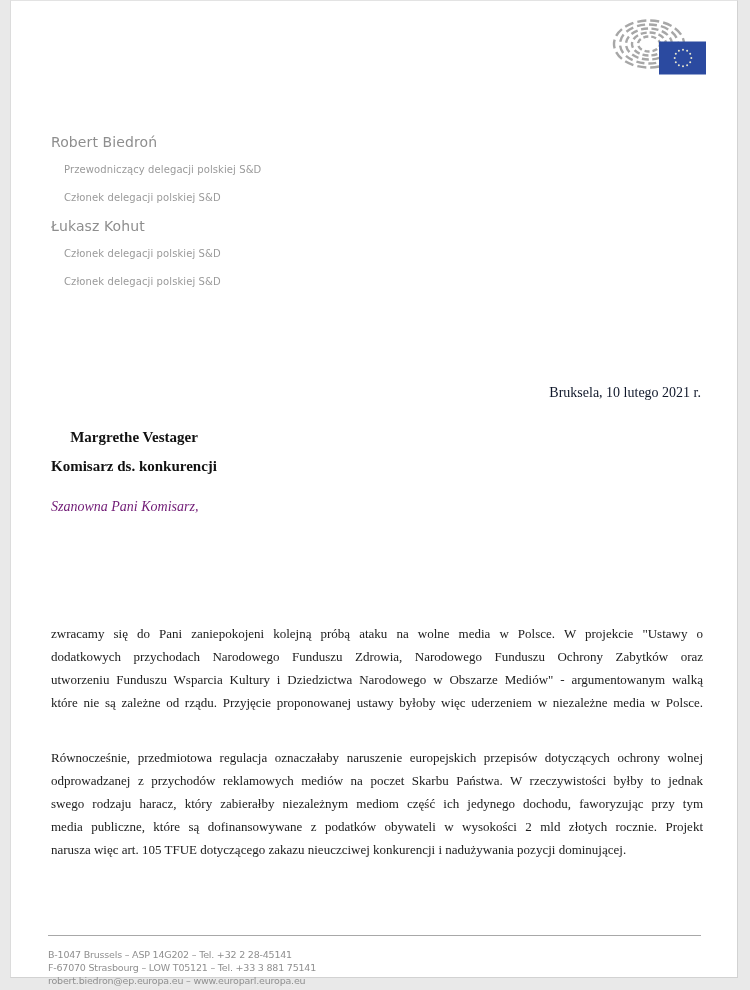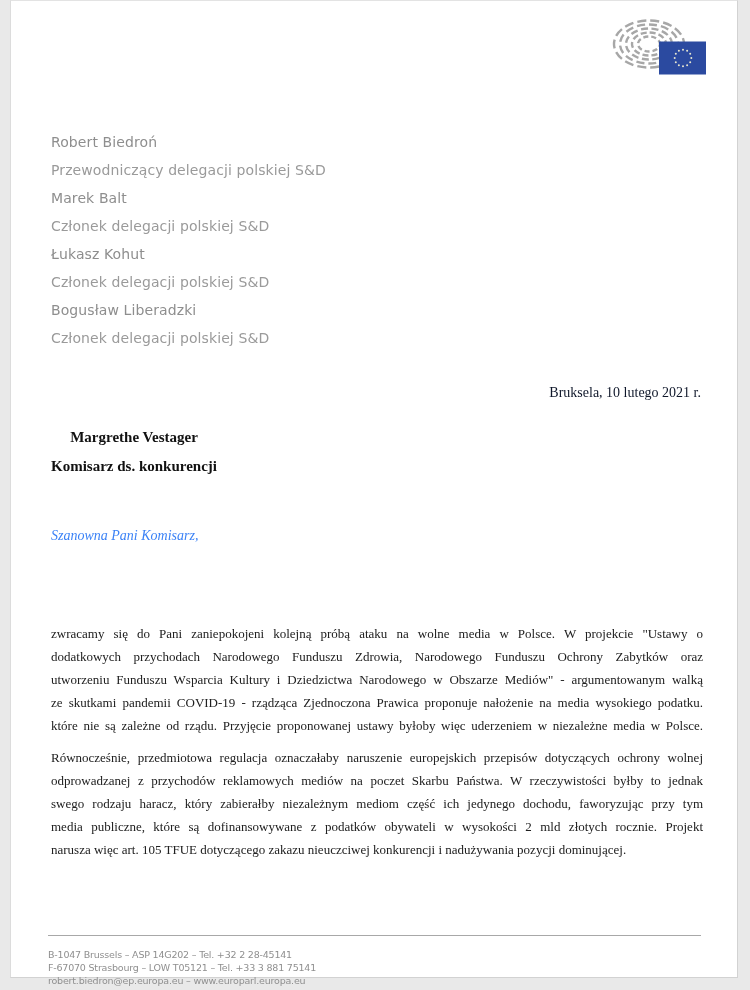--- a/index.html
+++ b/index.html
@@ -30,40 +30,40 @@
   .signatories {
     position: absolute;
     top: 127px; left: 40px;
     font-family: "DejaVu Sans", sans-serif;
   }
   .sig-name {
     font-size: 14px; line-height: 28px;
     color: #8e8e8e; letter-spacing: 0.1px;
   }
   .sig-role {
-    font-size: 14px; line-height: 28px;
-    color: #9a9a9a; letter-spacing: 0.1px;
+    font-size: 10px; line-height: 28px;
+    color: #9a9a9a; letter-spacing: 0.1px; margin-left: 13px;
   }
   .dateline {
     position: absolute;
     top: 384px; left: 40px; right: 36px;
     text-align: right;
     font-size: 14px; color: #0f172a;
   }
   .recipient {
     position: absolute;
     top: 422px; left: 40px;
     font-size: 15px; font-weight: bold;
     color: #111111; line-height: 29px; text-align: center;
   }
   .salutation {
     position: absolute;
-    top: 527px; left: 40px;
+    top: 498px; left: 40px;
     font-size: 14px; font-style: italic;
-    color: #3b82f6;
+    color: #701a75;
   }
   .para {
     position: absolute;
     left: 40px; width: 652px;
     font-size: 13px; line-height: 23px;
     color: #202020;
   }
   .para1 { top: 585px; margin-top: 36px; }
   .para2 { top: 745px; }
   .bline { text-align: justify; }
@@ -107,42 +107,39 @@
             <circle cx="74" cy="34.7" r="1"></circle>
           <circle cx="78.15" cy="35.81" r="1"></circle>
             <circle cx="81.2" cy="38.85" r="1"></circle>
         </g>
       </svg>
     </div>
 
     <div class="signatories">
       <div class="sig-name">Robert Biedroń</div>
       <div class="sig-role">Przewodniczący delegacji polskiej S&amp;D</div>
-      <div class="sig-name">Marek Balt</div>
       <div class="sig-role">Członek delegacji polskiej S&amp;D</div>
       <div class="sig-name">Łukasz Kohut</div>
       <div class="sig-role">Członek delegacji polskiej S&amp;D</div>
-      <div class="sig-name">Bogusław Liberadzki</div>
       <div class="sig-role">Członek delegacji polskiej S&amp;D</div>
     </div>
 
     <div class="dateline">Bruksela, 10 lutego 2021 r.</div>
 
     <div class="recipient">
       <div>Margrethe Vestager</div>
       <div>Komisarz ds. konkurencji</div>
     </div>
 
     <div class="salutation">Szanowna Pani Komisarz,</div>
 
     <div class="para para1">
       <div class="bline j">zwracamy się do Pani zaniepokojeni kolejną próbą ataku na wolne media w Polsce. W projekcie "Ustawy o</div>
       <div class="bline j">dodatkowych przychodach Narodowego Funduszu Zdrowia, Narodowego Funduszu Ochrony Zabytków oraz</div>
       <div class="bline j">utworzeniu Funduszu Wsparcia Kultury i Dziedzictwa Narodowego w Obszarze Mediów"  - argumentowanym walką</div>
-      <div class="bline j">ze skutkami pandemii COVID-19 - rządząca Zjednoczona Prawica proponuje nałożenie na media wysokiego podatku.</div>
       <div class="bline j">które nie są zależne od rządu. Przyjęcie proponowanej ustawy byłoby więc uderzeniem w niezależne media w Polsce.</div>
     </div>
 
     <div class="para para2">
       <div class="bline j">Równocześnie, przedmiotowa regulacja oznaczałaby naruszenie europejskich przepisów dotyczących ochrony wolnej</div>
       <div class="bline j">odprowadzanej z przychodów reklamowych mediów na poczet Skarbu Państwa. W rzeczywistości byłby to jednak</div>
       <div class="bline j">swego rodzaju haracz, który zabierałby niezależnym mediom część ich jedynego dochodu, faworyzując przy tym</div>
       <div class="bline j">media publiczne, które są dofinansowywane z podatków obywateli w wysokości 2 mld złotych rocznie. Projekt</div>
       <div class="bline">narusza więc art. 105 TFUE dotyczącego zakazu nieuczciwej konkurencji i nadużywania pozycji dominującej.</div>
     </div>

